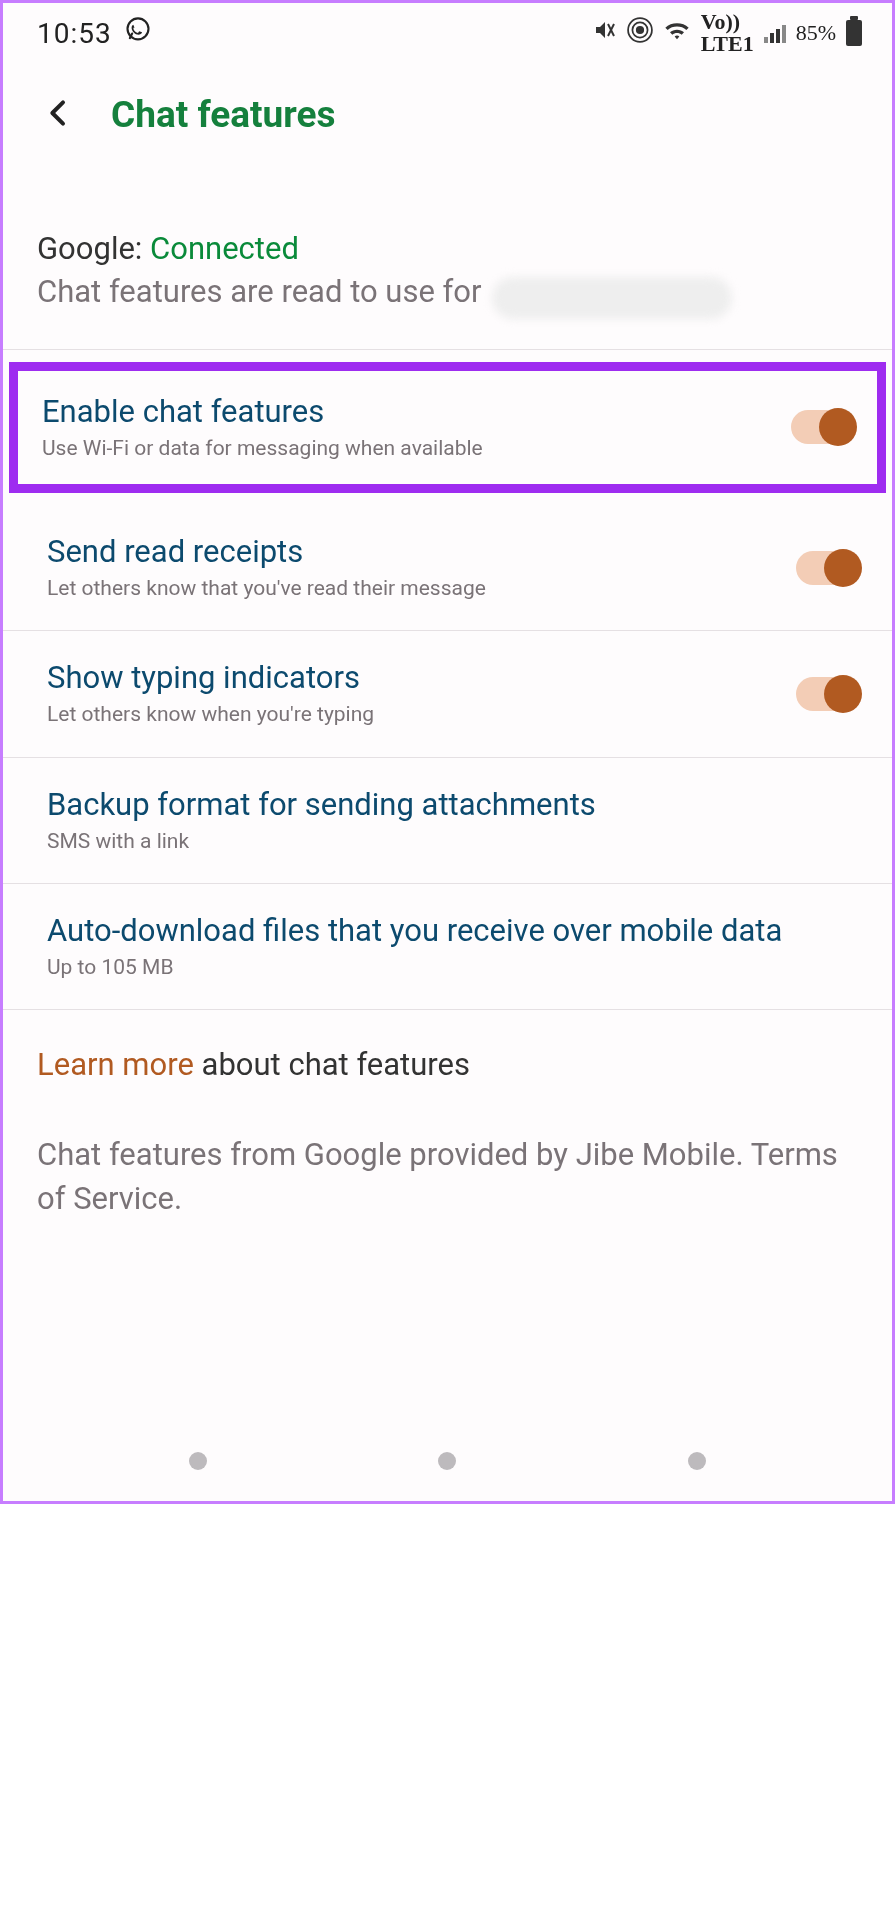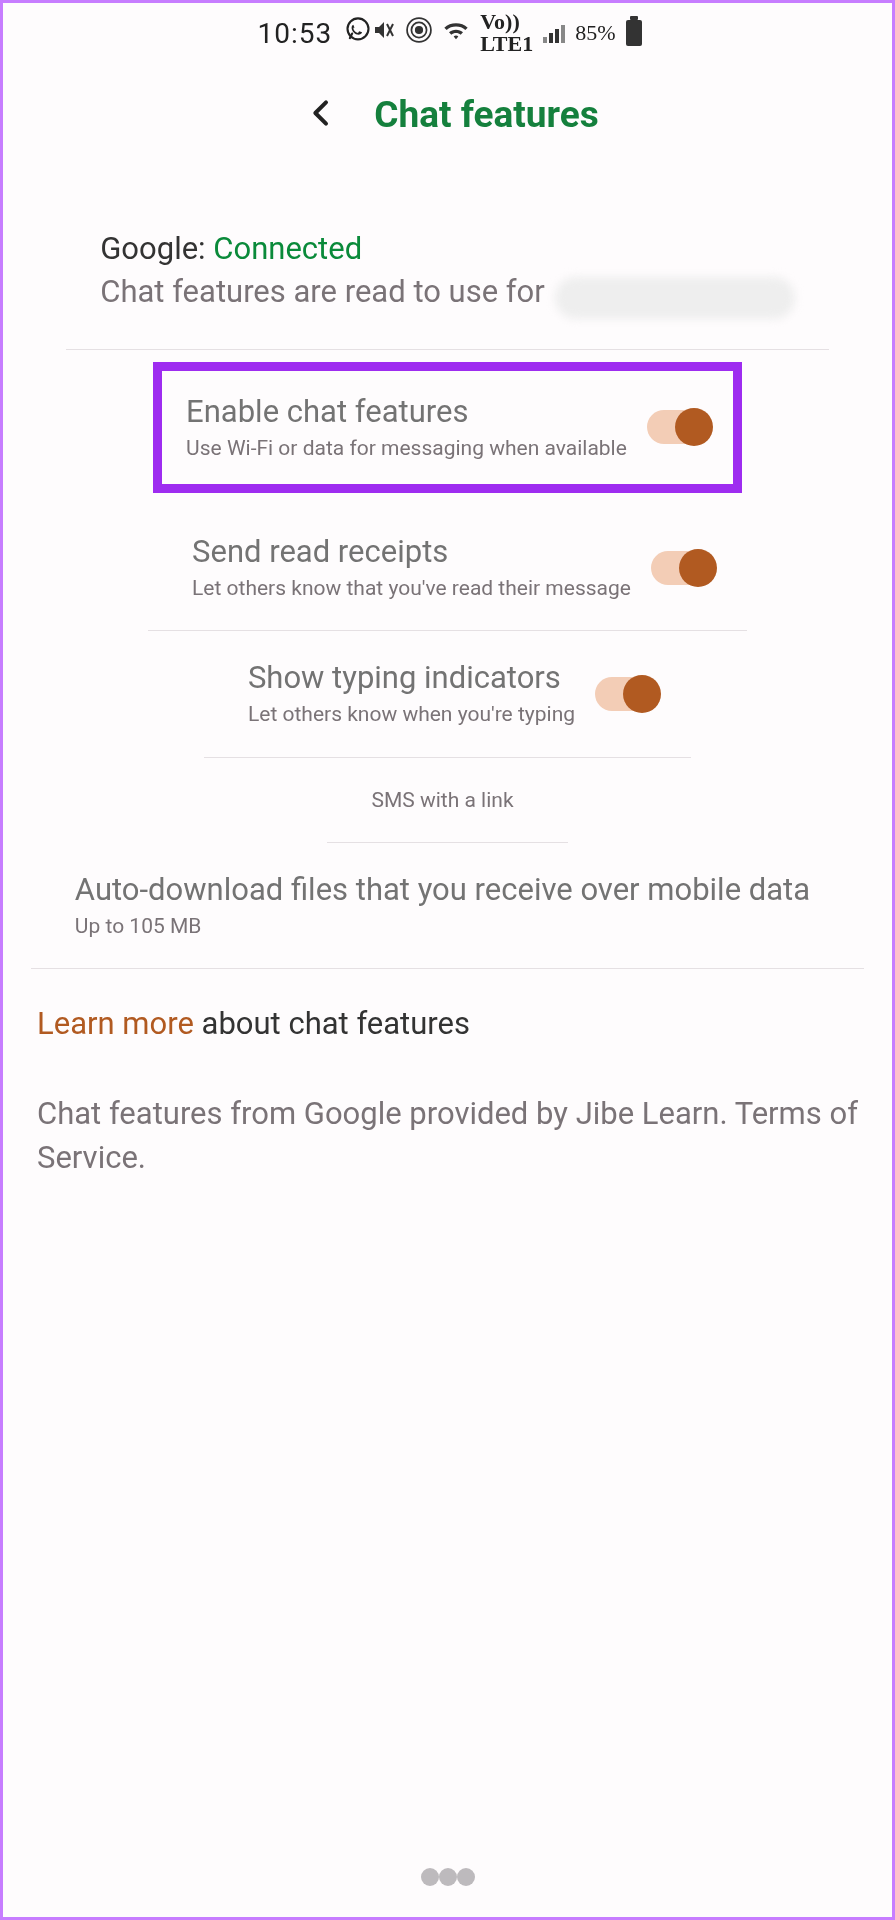--- a/index.html
+++ b/index.html
@@ -5,26 +5,25 @@
     * { margin: 0; padding: 0; box-sizing: border-box; }
     html, body {
       width: 895px;
       height: 1920px;
       font-family: -apple-system, BlinkMacSystemFont, "Segoe UI", Roboto, sans-serif;
       background: #fff;
       position: relative;
     }
     .outer-border {
       width: 895px;
-      height: 1920px;
+      height: 1504px;
       border: 3px solid #c77dff;
       background: #fefcfd;
       display: flex;
       flex-direction: column;
-      align-items: center;
     }
     
     .status-bar {
       height: 60px;
       display: flex;
       align-items: center;
       justify-content: space-between;
       padding: 0 30px 0 34px;
       font-size: 26px;
       color: #222;
@@ -74,21 +73,21 @@
     .setting-row {
       display: flex;
       align-items: center;
       justify-content: space-between;
       padding: 28px 34px 28px 44px;
       border-bottom: 1px solid #e5e0e3;
       background: #fefcfd;
     }
     .setting-row.no-border { border-bottom: none; }
     .setting-text { flex: 1; padding-right: 20px; }
-    .setting-title { font-size: 31px; color: #737373; margin-bottom: 4px; }
+    .setting-title { font-size: 31px; color: #0c4a6e; margin-bottom: 4px; }
     .setting-desc { font-size: 21px; color: #7a7377; line-height: 1.35; }
     
     .toggle {
       width: 62px;
       height: 34px;
       border-radius: 18px;
       position: relative;
       flex-shrink: 0;
     }
     .toggle.on { background: #f3cdb6; }
@@ -226,36 +225,37 @@
       <div class="setting-desc">Let others know when you're typing</div>
     </div>
     <div class="toggle on">
         <div class="knob"></div>
       </div>
   </div>
 
 
   <div class="setting-row">
     <div class="setting-text">
+      <div class="setting-title">Backup format for sending attachments</div>
       <div class="setting-desc">SMS with a link</div>
     </div>
   </div>
 
   <div class="setting-row">
     <div class="setting-text">
       <div class="setting-title">Auto-download files that you receive over mobile data</div>
       <div class="setting-desc">Up to 105 MB</div>
     </div>
   </div>
 
   <div class="info-section">
     <div class="learn-line">
       <span class="learn-link">Learn more</span><span> about chat features</span>
     </div>
-    <div class="provider-text">Chat features from Google provided by Jibe Learn. Terms of Service.</div>
+    <div class="provider-text">Chat features from Google provided by Jibe Mobile. Terms of Service.</div>
   </div>
 
   <div class="nav-bar">
     <div class="nav-dot"></div>
     <div class="nav-dot"></div>
     <div class="nav-dot"></div>
   </div>
 </div>
 
 </body></html>

